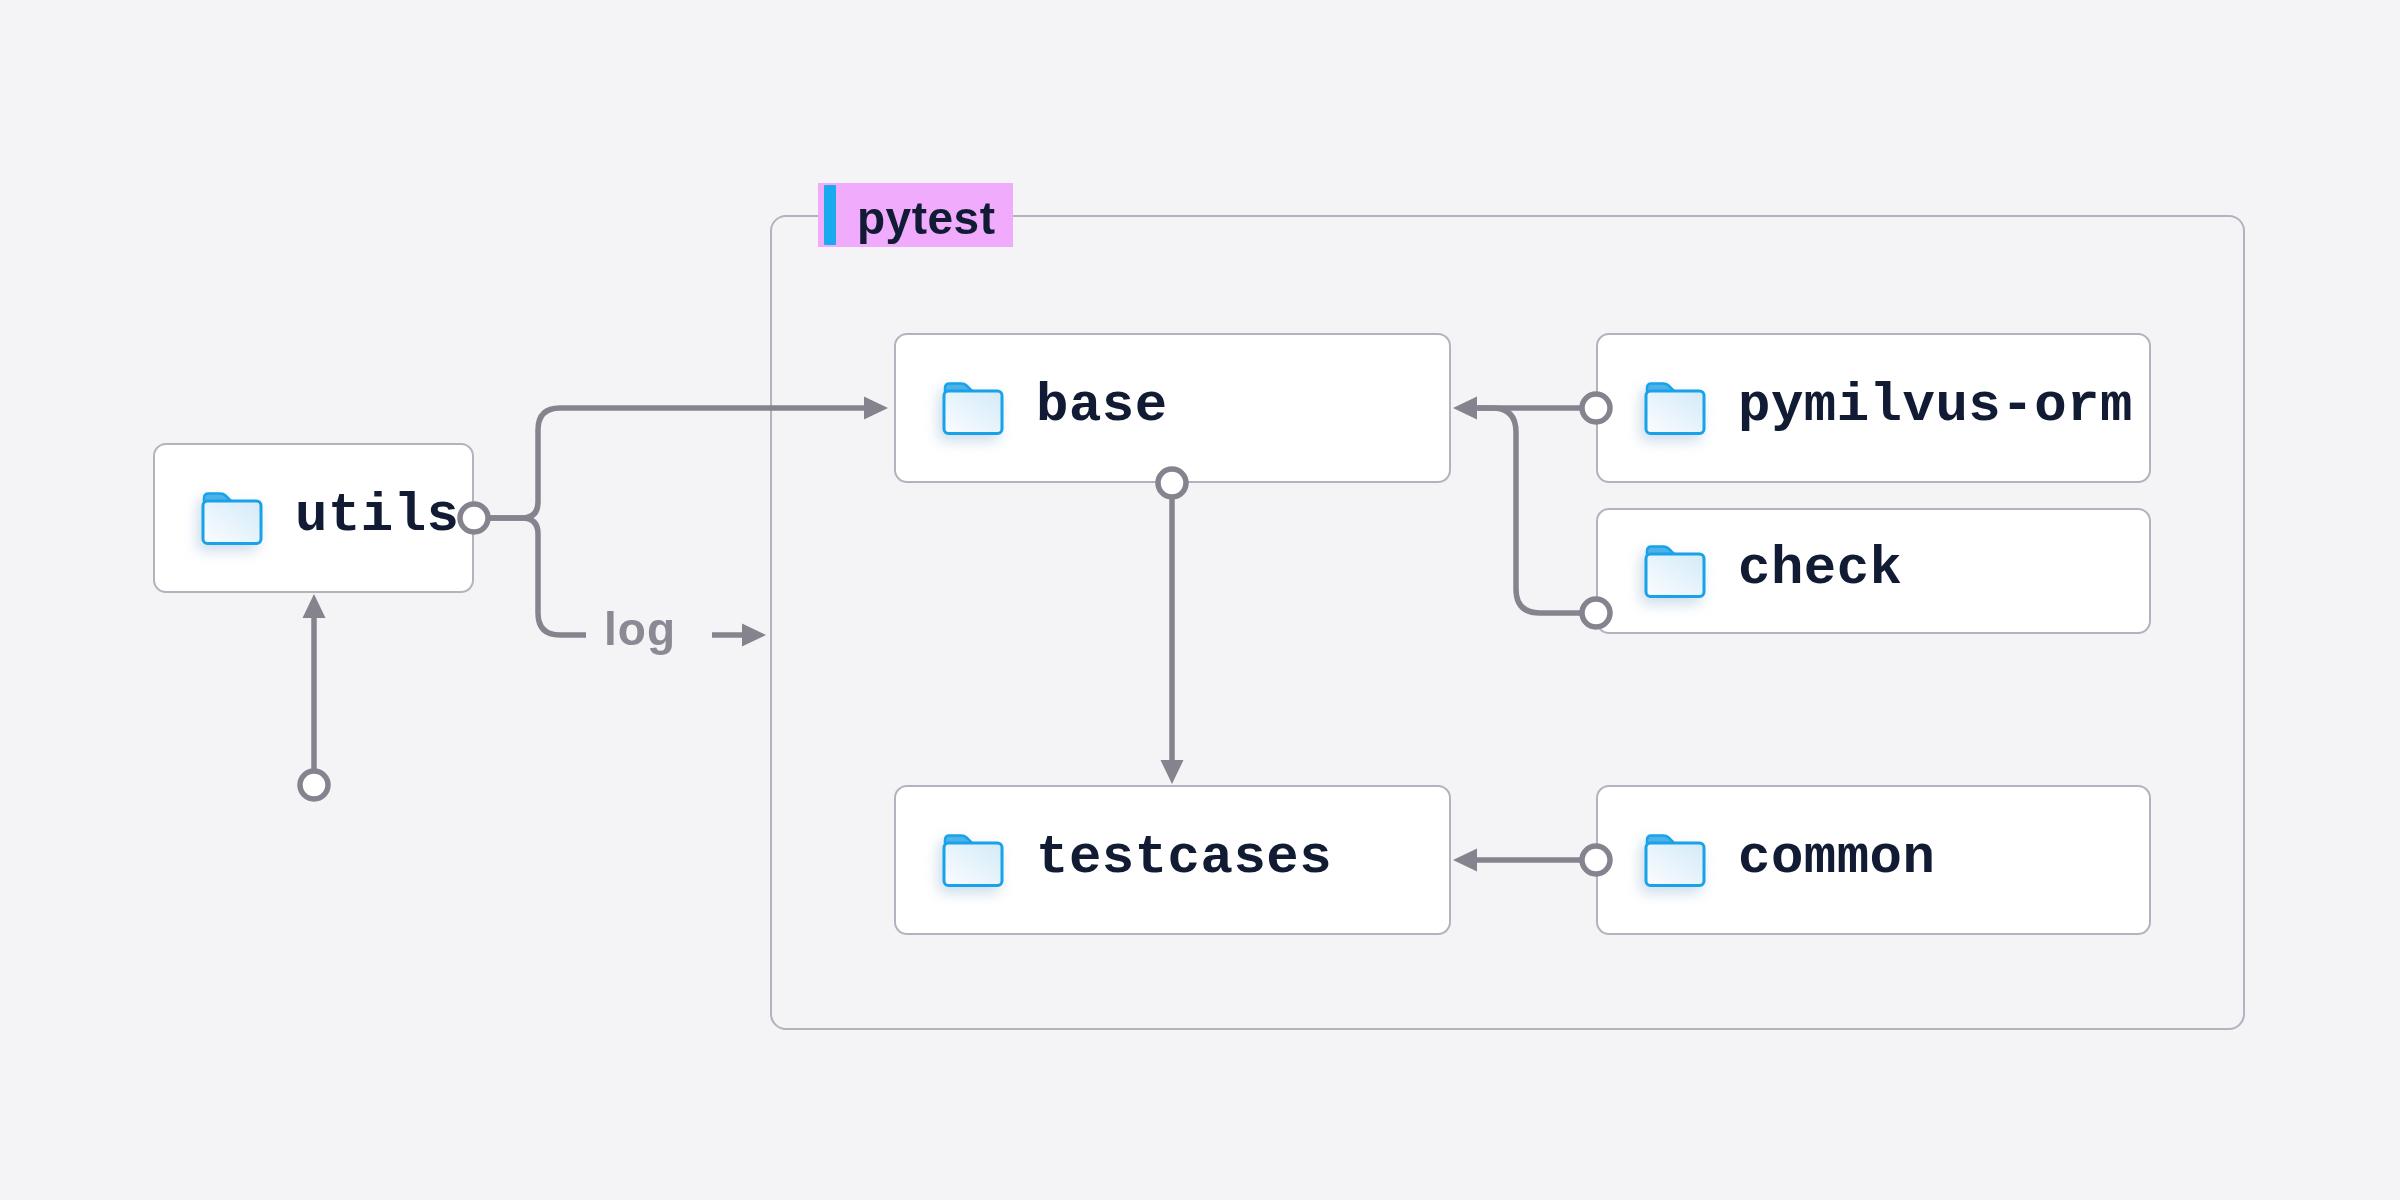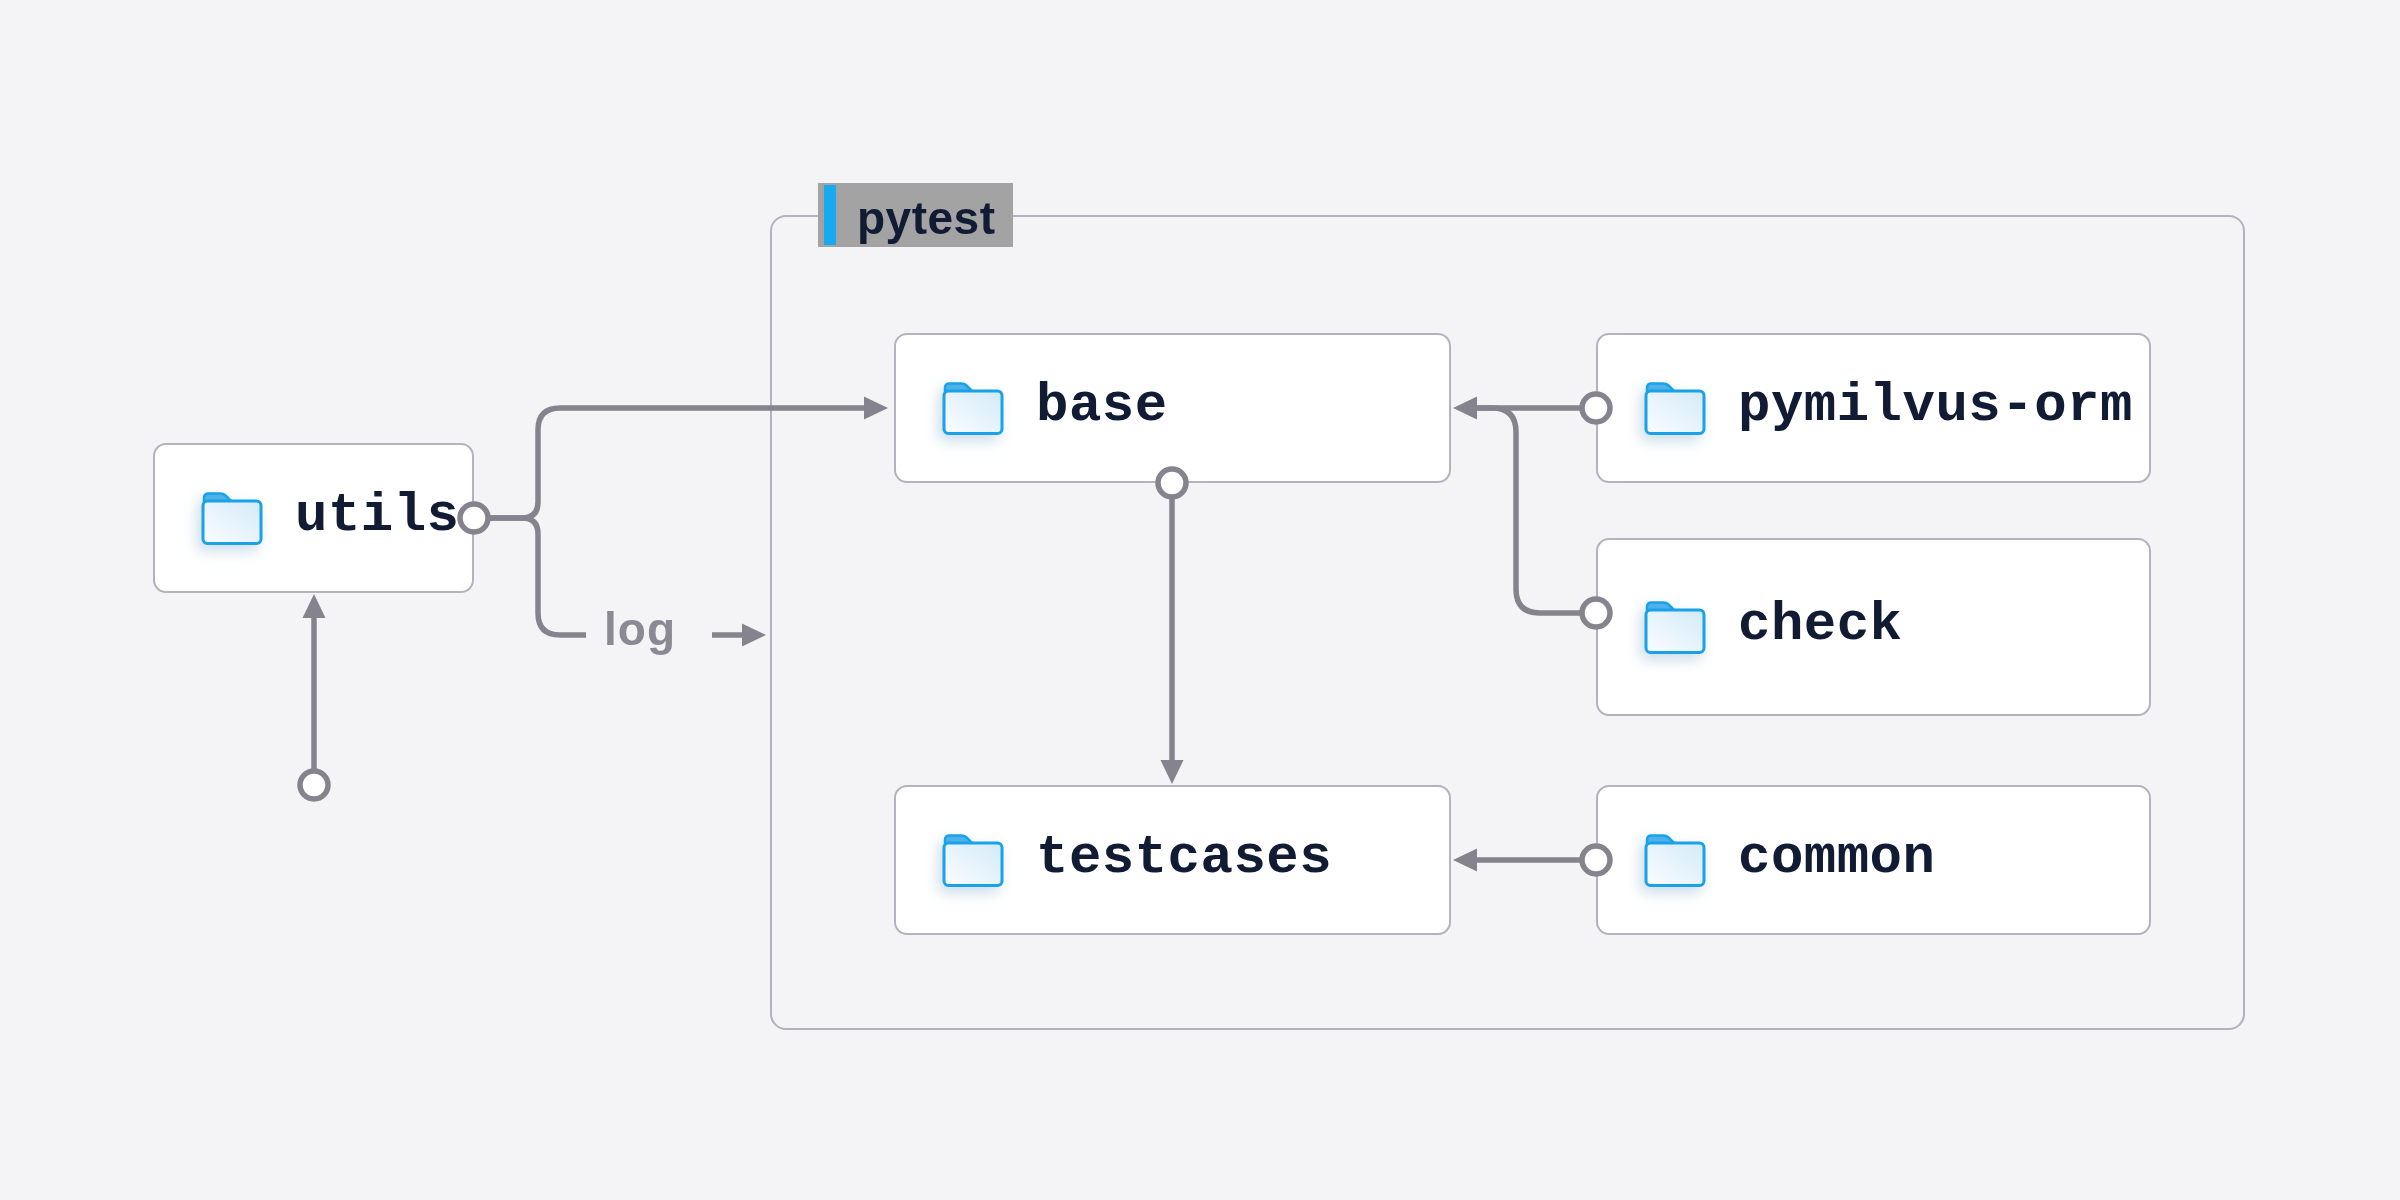--- a/index.html
+++ b/index.html
@@ -28,21 +28,21 @@
     border-radius: 16px;
     box-sizing: border-box;
     background: transparent;
   }
   .group-label {
     position: absolute;
     left: 818px;
     top: 183px;
     height: 64px;
     padding: 0 18px 0 6px;
-    background: #a3a3a3;
+    background: #f0abfc;
     display: flex;
     align-items: center;
     gap: 21px;
     z-index: 3;
   }
   .accent-bar {
     display: inline-block;
     width: 12px;
     height: 60px;
     background: #18aaee;
@@ -79,21 +79,21 @@
     padding-bottom: 4px;
   }
   .folder {
     flex: 0 0 auto;
     filter: drop-shadow(-4px 6px 7px rgba(110, 155, 195, 0.35));
   }
   .node-utils      { left: 153px;  top: 443px; width: 321px; height: 150px; }
   .node-config     { left: 153px;  top: 785px; width: 321px; height: 150px; }
   .node-base       { left: 894px;  top: 333px; width: 557px; height: 150px; }
   .node-pymilvus   { left: 1596px; top: 333px; width: 555px; height: 150px; }
-  .node-check      { left: 1596px; top: 538px; width: 555px; height: 178px; }
+  .node-check      { left: 1596px; top: 508px; width: 555px; height: 126px; }
   .node-testcases  { left: 894px;  top: 785px; width: 557px; height: 150px; }
   .node-common     { left: 1596px; top: 785px; width: 555px; height: 150px; }
   
   .edges {
     position: absolute;
     left: 0;
     top: 0;
     width: 2400px;
     height: 1200px;
     z-index: 4;

